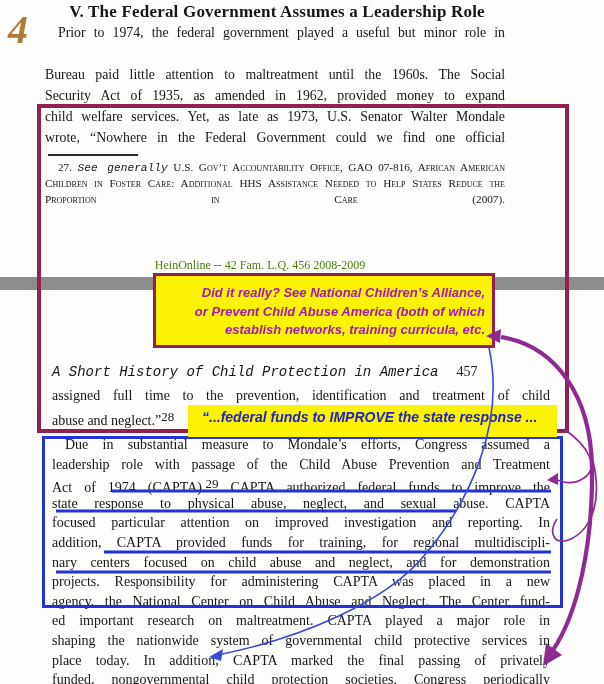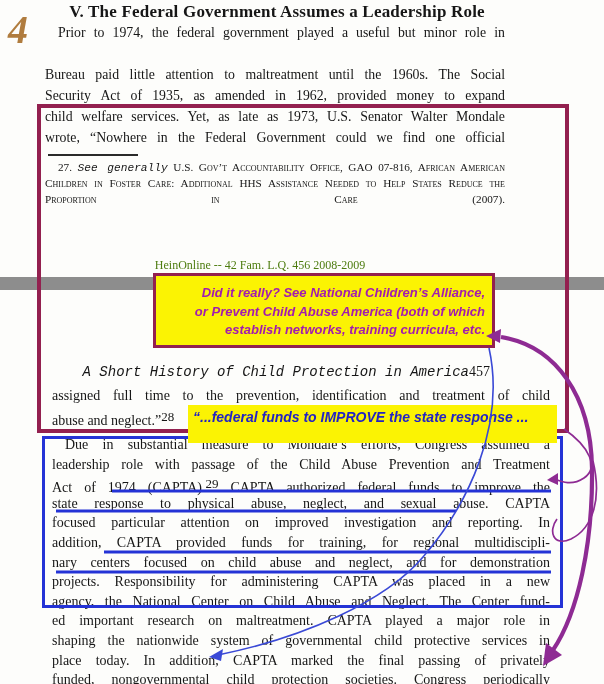--- a/index.html
+++ b/index.html
@@ -13,31 +13,31 @@
   .jline{width:460px;left:45px;font-size:13.8px;text-align:justify;text-align-last:justify;white-space:nowrap;}
   .jline2{width:498px;left:52px;font-size:14px;text-align:justify;text-align-last:justify;white-space:nowrap;}
   .indent{padding-left:13px;box-sizing:border-box;}
   .plain{text-align:left;text-align-last:left;}
   .fn{width:460px;left:45px;font-size:11.2px;text-align:justify;text-align-last:justify;}
   .sc{font-variant:small-caps;}
   .it{font-style:italic;font-family:Liberation Mono, monospace;}
   .sup{font-size:13px;vertical-align:4px;letter-spacing:0;}
   .sep{left:48px;top:154px;width:90px;height:2px;background:#2a2a2a;}
   .hein{left:45px;top:258px;width:430px;text-align:center;font-size:12px;color:#4d7c0f;}
-  .runhead{left:52px;top:364px;width:438px;display:flex;justify-content:flex-end;align-items:baseline;font-size:14px;}
+  .runhead{left:52px;top:364px;width:438px;display:flex;justify-content:flex-start;align-items:baseline;gap:18px;font-size:14px;}
   
   .graybar{left:0;top:277px;width:604px;height:13px;background:#8d8d8d;z-index:2;}
   .maroonframe{left:37px;top:104px;width:532px;height:329px;border:4px solid #93204f;box-sizing:border-box;z-index:3;background:transparent;}
   .blueframe{left:42px;top:436px;width:521px;height:172px;border:3px solid #2433d6;box-sizing:border-box;z-index:3;}
   .notebox{left:153px;top:273px;width:342px;height:75px;background:#fbf303;border:3px solid #93204f;
     box-sizing:border-box;z-index:4;font-family:"Liberation Sans",sans-serif;font-weight:bold;font-style:italic;
     font-size:13px;line-height:18.5px;color:#a21caf;text-align:right;padding:8px 7px 0 4px;}
-  .hstrip{left:188px;top:405px;width:369px;height:38px;background:#fbf303;z-index:4;
+  .hstrip{left:188px;top:405px;width:369px;height:32px;background:#fbf303;z-index:4;
     font-family:"Liberation Sans",sans-serif;font-weight:bold;font-style:italic;font-size:14px;
-    line-height:24px;color:#2323c4;padding-left:5px;box-sizing:border-box;white-space:nowrap;}
+    line-height:24px;color:#2323c4;padding-left:14px;box-sizing:border-box;white-space:nowrap;}
   .margin4{left:8px;top:10px;font-size:40px;font-weight:bold;font-style:italic;color:#b07c3e;z-index:5;line-height:1;}
   #overlay{position:absolute;left:0;top:0;z-index:6;pointer-events:none;}
 </style>
 </head>
 <body>
 
 <div id="canvas">
 
   <div class="abs title">V. The Federal Government Assumes a Leadership Role</div>
   <div class="abs margin4">4</div>

